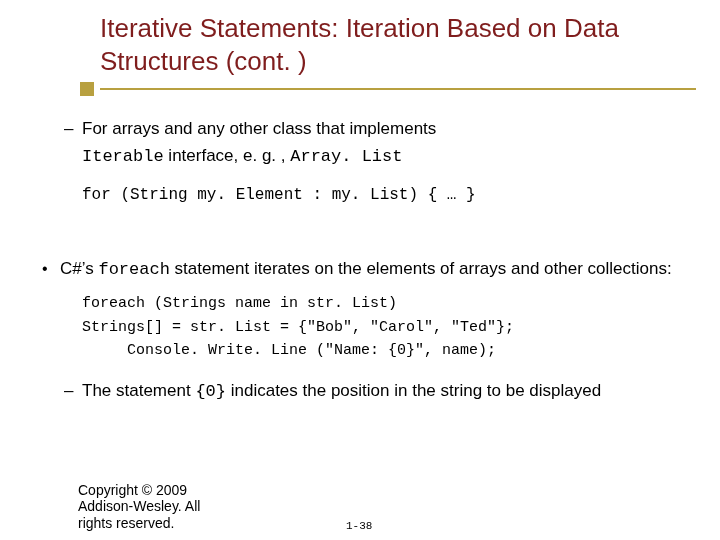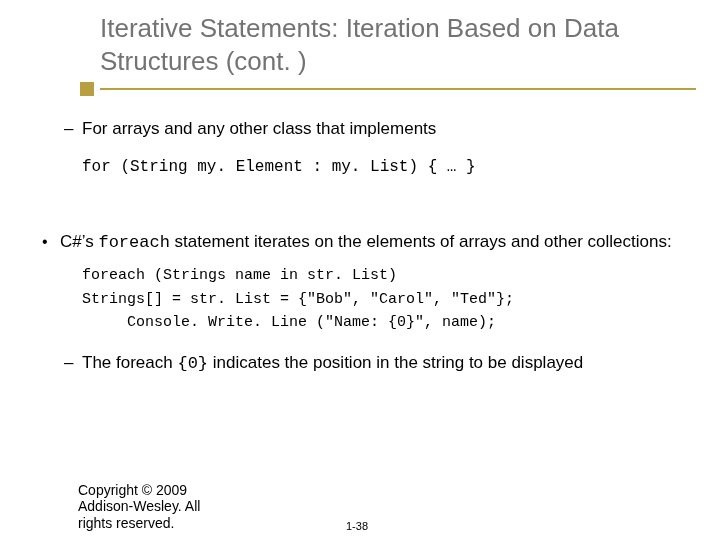--- a/index.html
+++ b/index.html
@@ -14,21 +14,21 @@
     overflow: hidden;
   }
   .title-wrap {
     position: absolute;
     left: 100px;
     top: 12px;
     width: 600px;
   }
   .title {
     font-size: 26px;
-    color: #737373;
+    color: #7f1d1d;
     line-height: 1.25;
     font-weight: 400;
   }
   .rule {
     position: absolute;
     left: 100px;
     top: 88px;
     width: 596px;
     height: 2px;
     background: #b8a040;
@@ -105,54 +105,57 @@
     font-size: 14px;
     font-family: Arial, sans-serif;
     line-height: 1.2;
     width: 160px;
   }
   .footer-page {
     position: absolute;
     left: 346px;
     bottom: 8px;
     font-size: 11px;
-    font-family: Liberation Sans, sans-serif;
+    font-family: Liberation Mono, monospace;
     text-align: right;
   }
 </style>
 </head>
 <body>
 
 <div class="title-wrap">
   <div class="title">Iterative Statements: Iteration Based on Data Structures (cont. )</div>
 </div>
 <div class="dot"></div>
 <div class="rule"></div>
 
 <div class="content">
 
 
   <div class="b2">
     <span>For arrays and any other class that implements</span>
   </div>
+  <div class="indent-more">
+    <span class="mono">Iterable</span><span> interface, e. g. , </span><span class="mono">Array. List</span>
+  </div>
 
   <div class="codeblock">for (String my. Element : my. List) { … }</div>
 
   <div class="gap"></div>
 
   <div class="b1">
     <span>C#’s </span><span class="mono">foreach</span><span> statement iterates on the elements of arrays and other collections:</span>
   </div>
 
   <div class="csharp-code">
     <div>foreach (Strings name in str. List)</div>
     <div>Strings[] = str. List = {"Bob", "Carol", "Ted"};</div>
     <div style="white-space:pre;">     Console. Write. Line ("Name: {0}", name);</div>
   </div>
 
   <div class="b2" style="margin-top:18px;">
-    <span>The foreach </span><span class="mono">{0}</span><span> indicates the position in the string to be displayed</span>
+    <span>The statement </span><span class="mono">{0}</span><span> indicates the position in the string to be displayed</span>
   </div>
 
 </div>
 
 <div class="footer-copy">Copyright © 2009 Addison-Wesley. All rights reserved.</div>
 <div class="footer-page">1-38</div>
 
 </body></html>

